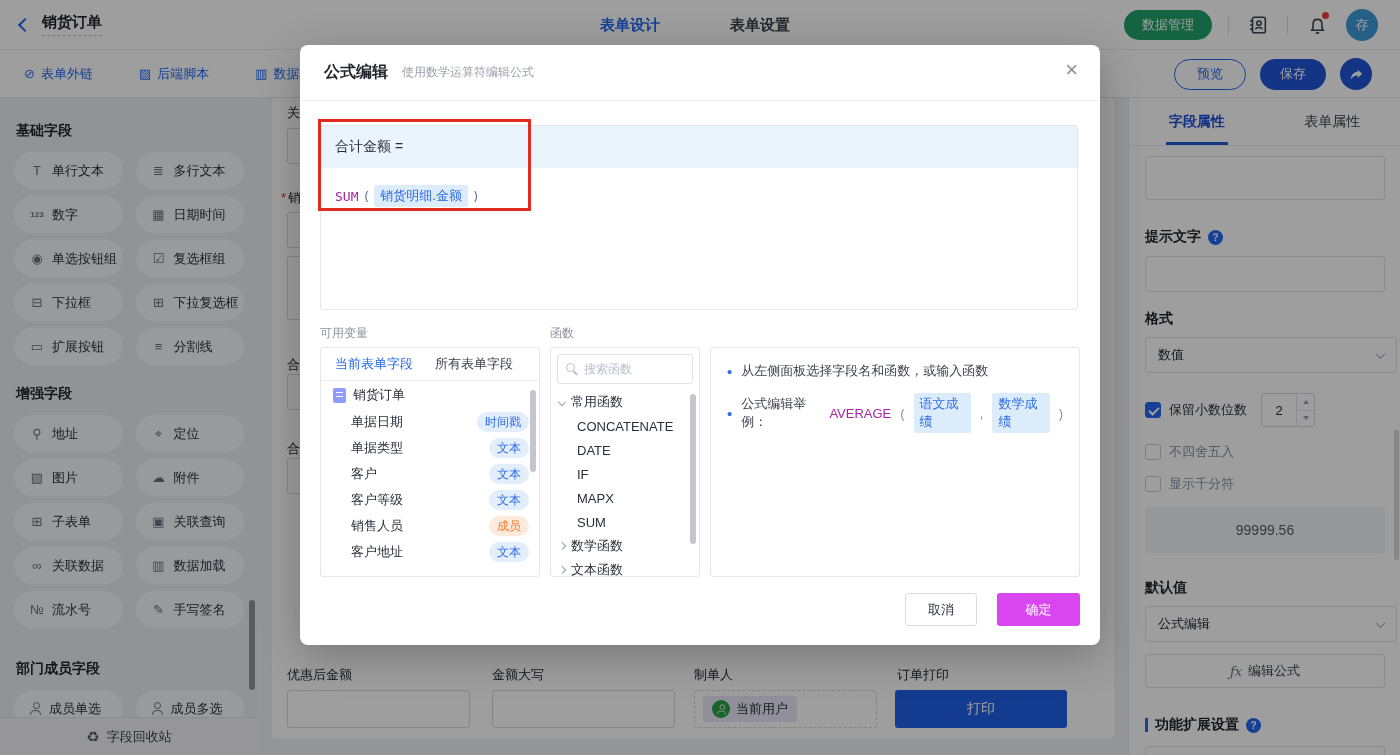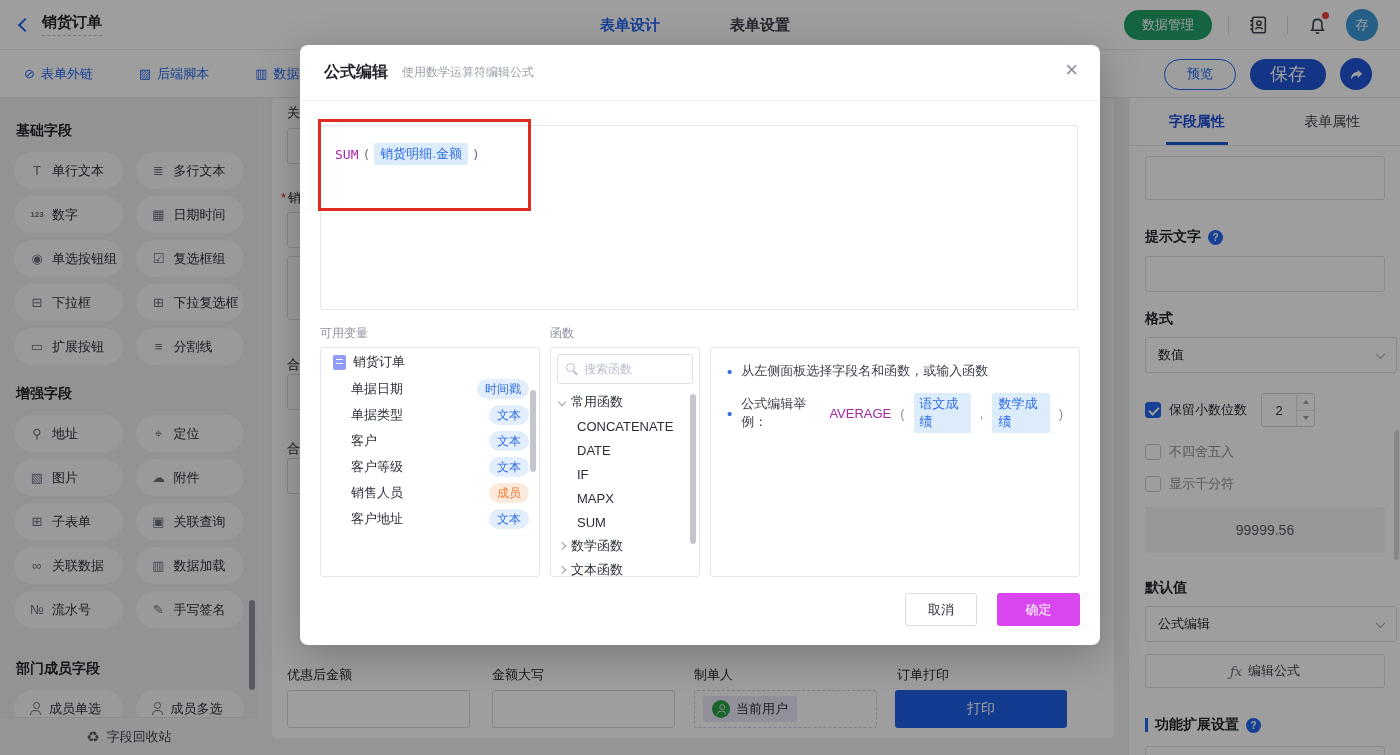--- a/index.html
+++ b/index.html
@@ -20,21 +20,21 @@
   .icon-btn { width:26px; height:26px; display:flex; align-items:center; justify-content:center; cursor:pointer; position:relative; }
   .red-dot { position:absolute; right:1px; top:0; width:7px; height:7px; border-radius:50%; background:#f2413a; }
   .avatar { width:32px; height:32px; border-radius:50%; background:#3f9bda; color:#fff; font-size:13px; display:flex; align-items:center; justify-content:center; cursor:pointer; }
 
   
   .toolbar { position:absolute; left:0; top:50px; width:1400px; height:48px; background:#fff; border-bottom:1px solid #e7e9ec; display:flex; align-items:center; padding:0 24px; z-index:1; }
   .tool-link { display:flex; align-items:center; gap:6px; color:#2468f2; font-size:13px; margin-right:46px; cursor:pointer; white-space:nowrap; }
   .tool-link .tl-icon { font-size:13px; }
   .toolbar-right { position:absolute; right:28px; top:8px; display:flex; align-items:center; gap:14px; }
   .btn-preview { height:31px; padding:0 22px; border:1px solid #2468f2; color:#2468f2; background:#fff; border-radius:16px; font-size:13px; display:flex; align-items:center; cursor:pointer; }
-  .btn-save { height:31px; padding:0 20px; background:#2156d9; color:#fff; border-radius:16px; font-size:18px; display:flex; align-items:center; cursor:pointer; }
+  .btn-save { height:31px; padding:0 20px; background:#2156d9; color:#fff; border-radius:16px; font-size:13px; display:flex; align-items:center; cursor:pointer; }
   .btn-share { width:32px; height:32px; border-radius:50%; background:#2156d9; display:flex; align-items:center; justify-content:center; cursor:pointer; }
 
   
   .sidebar { position:absolute; left:0; top:98px; width:258px; height:657px; background:#eceef1; padding-top:14px; overflow:hidden; z-index:1; }
   .sb-title { font-size:14px; font-weight:700; margin:10px 0 12px 16px; }
   .sb-grid { display:grid; grid-template-columns:1fr 1fr; gap:7px 13px; padding:0 14px; }
   .sb-pill { height:37px; border-radius:19px; background:#f7f8fa; display:flex; align-items:center; padding-left:15px; gap:7px; font-size:13px; color:#2a2f3a; cursor:pointer; overflow:hidden; white-space:nowrap; }
   .sb-icon { color:#6a7280; font-size:13px; width:16px; text-align:center; flex:none; }
   .sb-icon.small { font-size:8px; font-weight:700; letter-spacing:0; }
   .sb-scroll { position:absolute; right:3px; top:502px; width:6px; height:90px; border-radius:3px; background:#90949b; }
@@ -420,33 +420,38 @@
   <div class="mask"></div>
 
   <div class="modal">
     <div class="m-header">
       <span class="m-title">公式编辑</span>
       <span class="m-sub">使用数学运算符编辑公式</span>
       <span class="m-close">×</span>
     </div>
 
     <div class="editor">
+      <div class="editor-head">合计金额 =</div>
       <div class="editor-body">
         <span class="kw">SUM</span>
           <span>(</span>
         <span class="chip">销货明细.金额</span>
         <span>)</span>
       </div>
     </div>
     <div class="annotation"></div>
 
     <span class="m-panel-label" style="left:20px;">可用变量</span>
     <span class="m-panel-label" style="left:250px;">函数</span>
 
     <div class="m-panel vars-panel">
+      <div class="vars-tabs">
+        <span class="vtab active">当前表单字段</span>
+        <span class="vtab">所有表单字段</span>
+      </div>
       <div class="tree-row" style="height:28px;">
         <span class="doc-ic"></span>
         <span>销货订单</span>
       </div>
       <div class="tree-row child">
           <span>单据日期</span>
           <span class="badge blue">时间戳</span>
         </div>
       <div class="tree-row child">
           <span>单据类型</span>

